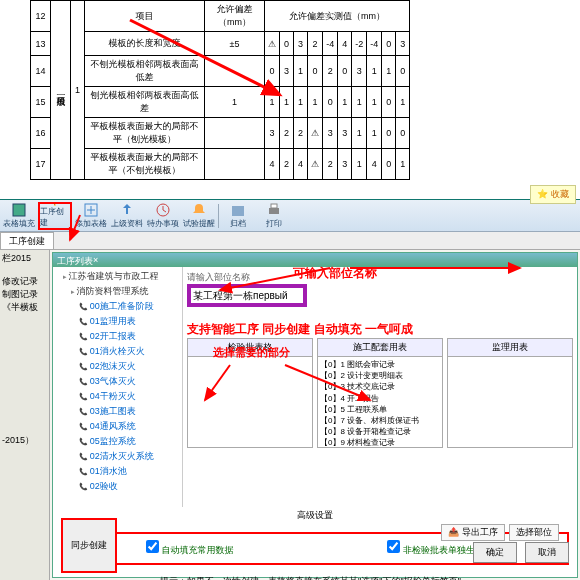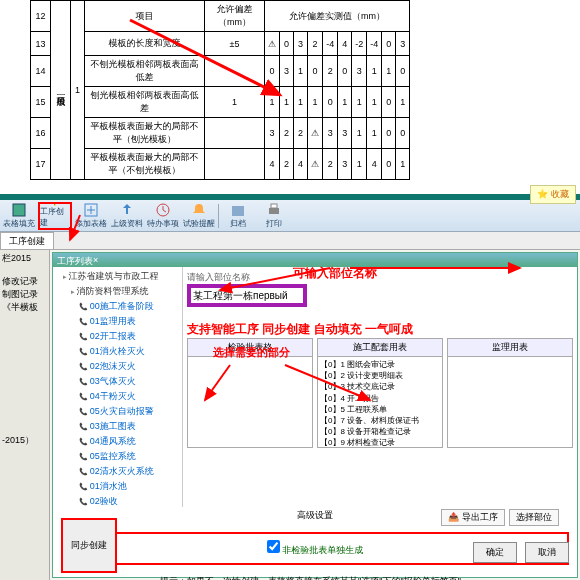--- a/index.html
+++ b/index.html
@@ -1,17 +1,17 @@
 <!DOCTYPE html>
 <html><head>
 <meta charset="utf-8">
 <style>
 *{box-sizing:border-box;margin:0;padding:0;font-family:"Microsoft YaHei",SimSun,sans-serif}
 body{width:580px;height:580px;background:#f5f5f0;overflow:hidden;font-size:10px}
-.top{height:200px;background:#fff;border-bottom:6px solid #0f766e;overflow:hidden}
+.top{height:200px;background:#fff;border-bottom:1px solid #0f766e;overflow:hidden}
 table{border-collapse:collapse;margin-left:30px;font-size:9px}
 td{border:1px solid #000;text-align:center;padding:2px 3px;height:24px}
 .rn{width:20px}.rh{width:120px;font-size:9px}.tol{width:60px}.cell{width:14px}
 .vtxt{writing-mode:vertical-lr;font-size:9px}
 .ribbon{height:32px;background:linear-gradient(#e8f0f8,#d0e0f0);border-bottom:1px solid #9ab;display:flex;align-items:center;padding:2px;gap:2px}
 .rbtn{width:34px;height:28px;display:flex;flex-direction:column;align-items:center;justify-content:center;font-size:8px;color:#246}
 .rbtn svg{width:16px;height:16px}
 .hl{border:2px solid red}
 .tabs{height:18px;background:#eee;border-bottom:1px solid #aaa;display:flex;font-size:9px}
 .tab{padding:2px 8px;background:#fff;border:1px solid #aaa;border-bottom:none}
@@ -33,21 +33,21 @@
 .boxh{background:#eef;border-bottom:1px solid #aaa;padding:2px;text-align:center}
 .boxb{padding:2px;font-size:8px;line-height:1.4}
 .opts{border:2px solid red;margin:8px;padding:6px;display:flex;justify-content:space-around;font-size:9px}
 .opts label{color:#060}
 .hint{text-align:center;font-size:9px;padding:2px}
 .btnrow{position:absolute;bottom:14px;right:8px;display:flex;gap:8px}
 .btn{border:1px solid #888;background:#eee;padding:3px 12px;font-size:9px}
 .sync{position:absolute;bottom:4px;left:8px;border:2px solid red;padding:19px 8px;font-size:9px;background:#eee}
 .fav{position:absolute;top:185px;right:4px;background:#ffc;border:1px solid #cc8;padding:2px 6px;font-size:9px;color:#c60}
 .arrow{position:absolute;pointer-events:none}
-.tribtn{position:absolute;top:256px;right:18px;font-size:9px;display:flex;gap:4px}
+.tribtn{position:absolute;top:271px;right:18px;font-size:9px;display:flex;gap:4px}
 .minibtn{border:1px solid #aaa;background:#f8f8f8;padding:1px 6px}
 </style>
 </head>
 <body>
 
 <div class="top">
 <table>
 <tbody>
         <tr>
           <td class="rn">12</td>
@@ -223,21 +223,20 @@
 <div class="tree">
 <div class="tn">江苏省建筑与市政工程</div>
 <div class="tn l2">消防资料管理系统</div>
 <div class="tn l3">00施工准备阶段</div>
 <div class="tn l3">01监理用表</div>
 <div class="tn l3">02开工报表</div>
 <div class="tn l3">01消火栓灭火</div>
 <div class="tn l3">02泡沫灭火</div>
 <div class="tn l3">03气体灭火</div>
 <div class="tn l3">04干粉灭火</div>
-<div class="tn l3">05火灾自动报警</div>
 <div class="tn l3">03施工图表</div>
 <div class="tn l3">04通风系统</div>
 <div class="tn l3">05监控系统</div>
 <div class="tn l3">02清水灭火系统</div>
 <div class="tn l3">01消水池</div>
 <div class="tn l3">02验收</div>
 
 </div>
 <div class="right">
 <div style="font-size:9px;color:#666">请输入部位名称</div>
@@ -265,20 +264,21 @@
             </div>
 <div class="box">
               <div class="boxh">监理用表</div>
               <div class="boxb"></div>
             </div>
 </div>
 </div>
 </div>
 <div style="text-align:center;font-size:9px;padding:2px"><span>高级设置</span></div>
 <div class="opts">
+<label><input type="checkbox" checked="" style=""> <span>自动填充常用数据</span></label>
 <label><input type="checkbox" checked="" style=""> <span>非检验批表单独生成</span></label>
 </div>
 <div class="hint">提示：如果不一次性创建，表格将直接在系统某某"选项"下的"报检单标签页"。</div>
 <div class="sync">同步创建</div>
 <div class="btnrow">
 <button class="btn">确定</button>
 <button class="btn">取消</button>
 </div>
 </div>
 </div>

